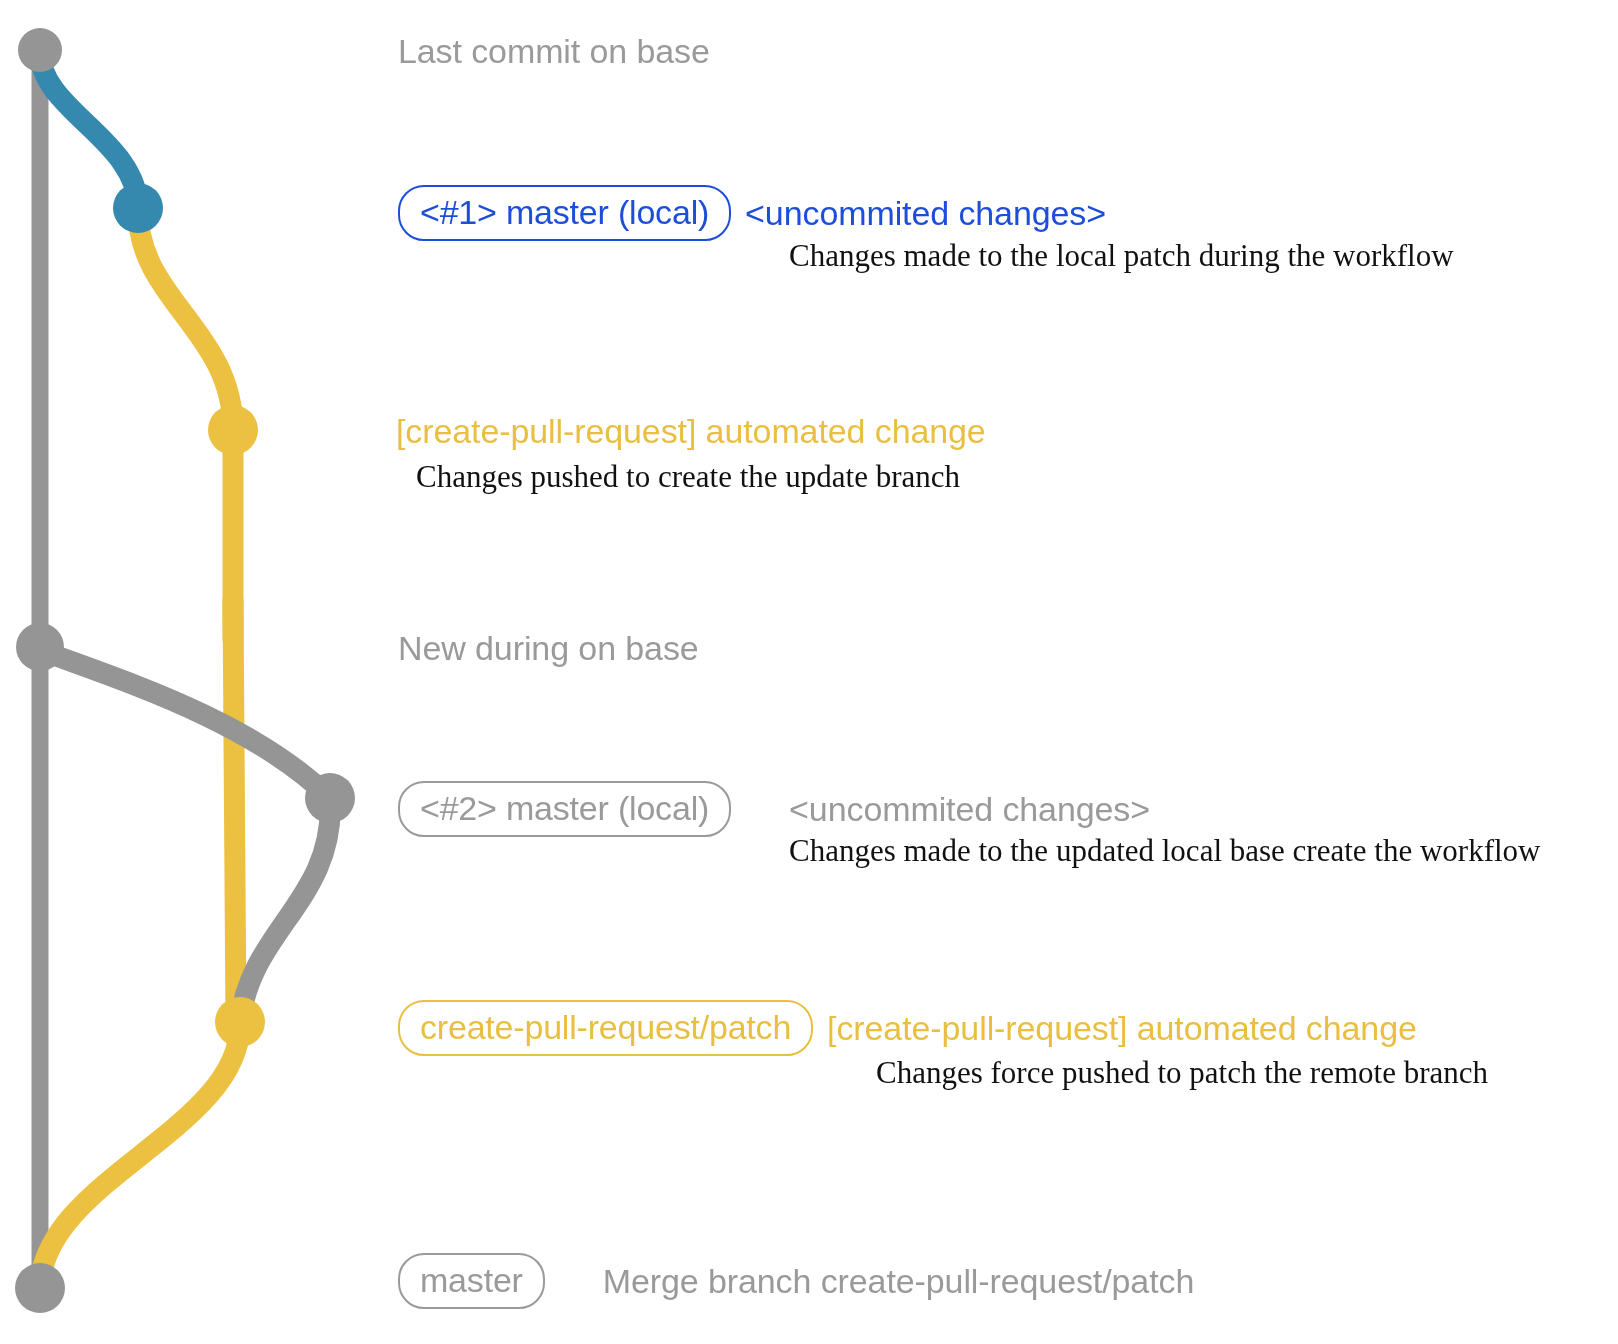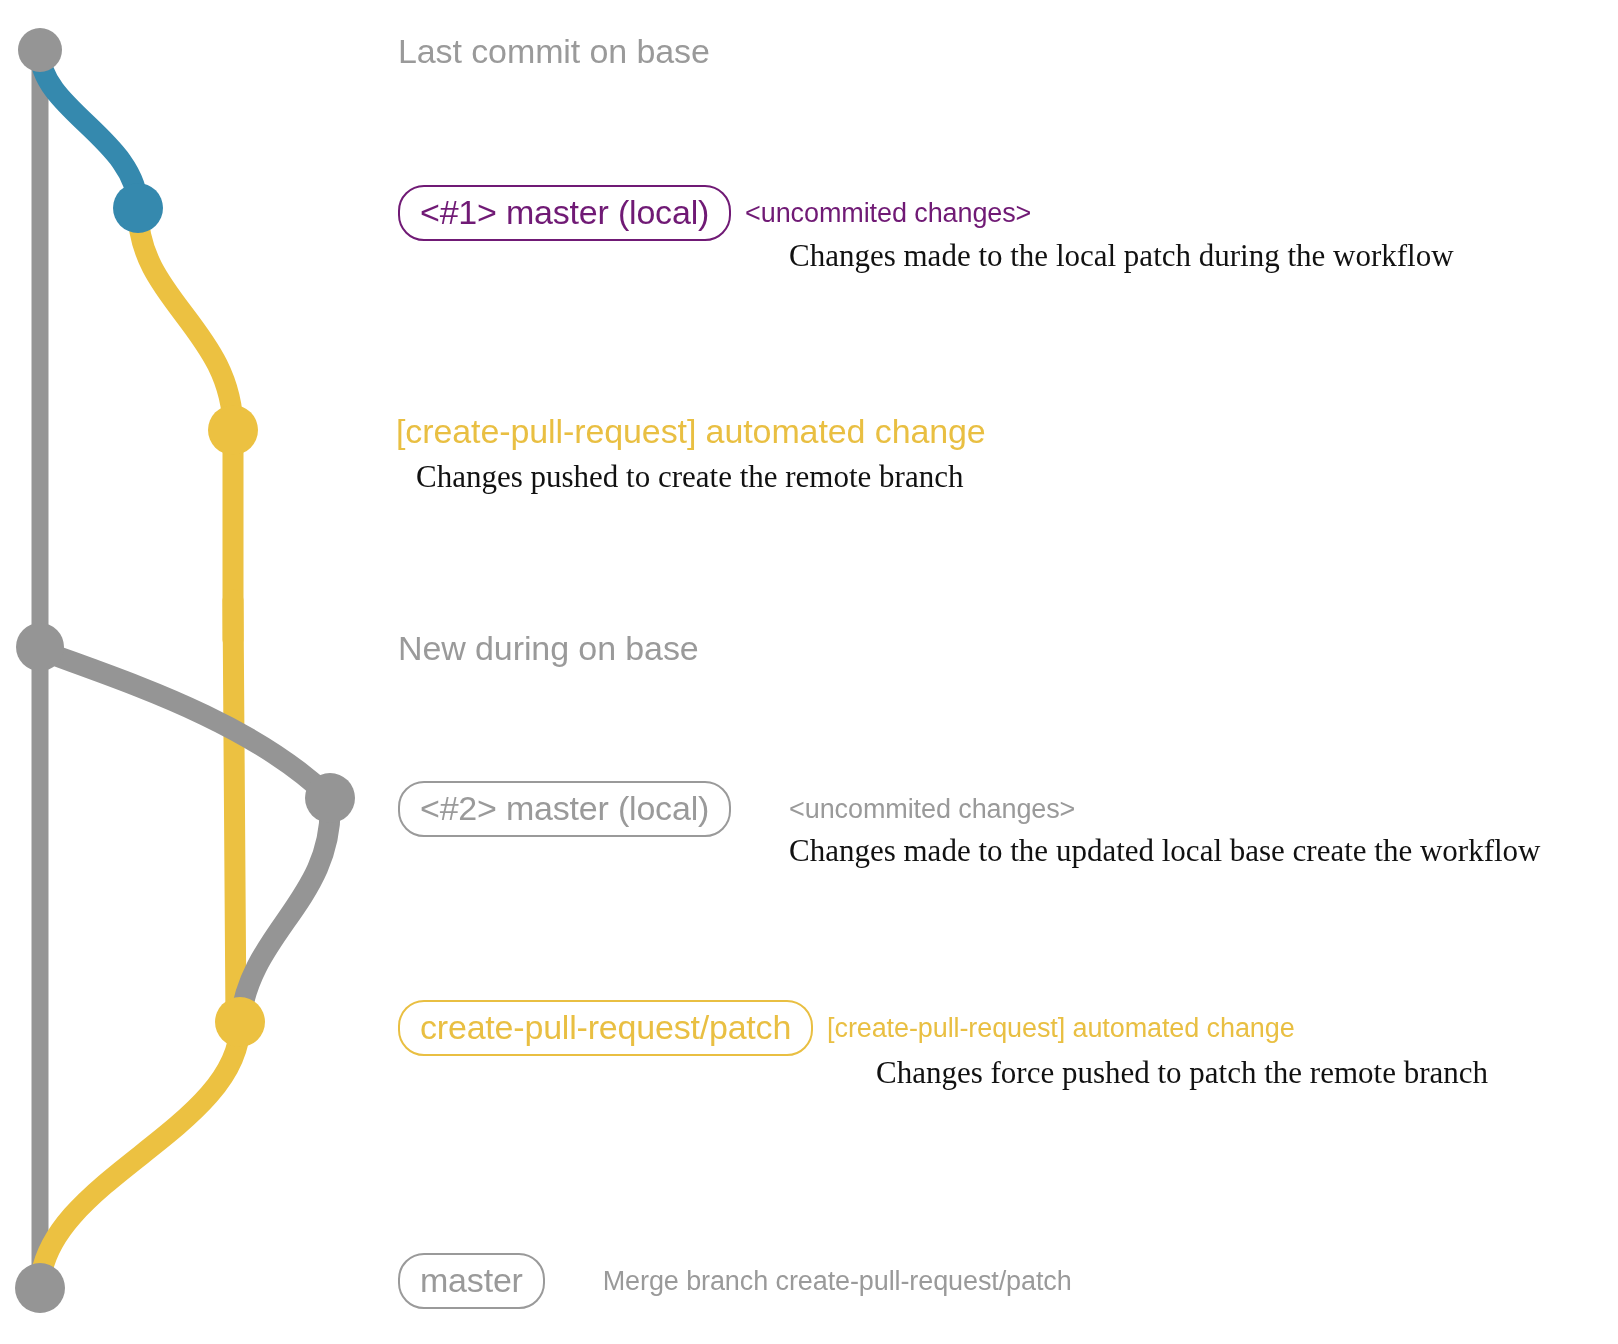--- a/index.html
+++ b/index.html
@@ -60,26 +60,26 @@
     border-radius: 26px;
     padding: 6px 20px 8px 20px;
     font-family: "Liberation Sans", sans-serif;
     font-size: 34px;
     line-height: 38px;
     letter-spacing: -0.2px;
     background: #ffffff;
   }
   .subject {
     font-family: "Liberation Sans", sans-serif;
-    font-size: 27px;
+    font-size: 34px;
     line-height: 38px;
     letter-spacing: -0.1px;
     margin-left: 14px;
   }
-  .row-blue   { color: #701a75; justify-content: center; }
+  .row-blue   { color: #1d4ed8; justify-content: center; }
   .row-gray   { color: #9a9a9a; gap: 44px; }
   .row-yellow { color: #e9bf42; align-items: center; }
 
   
   .note {
     position: absolute;
     font-family: "Liberation Serif", "DejaVu Serif", serif;
     font-size: 31px;
     line-height: 36px;
     color: #111111;
@@ -118,21 +118,21 @@
 
   <div class="caption gray" style="left:398px; top:31px;">Last commit on base</div>
 
   <div class="commit-row row-blue" style="left:398px; top:185px;">
     <span class="ref-pill">&lt;#1&gt; master (local)</span>
     <span class="subject">&lt;uncommited changes&gt;</span>
   </div>
   <div class="note" style="left:789px; top:238px;">Changes made to the local patch during the workflow</div>
 
   <div class="caption yellow" style="left:396px; top:411px;">[create-pull-request] automated change</div>
-  <div class="note" style="left:416px; top:459px;">Changes pushed to create the remote branch</div>
+  <div class="note" style="left:416px; top:459px;">Changes pushed to create the update branch</div>
 
   <div class="caption gray" style="left:398px; top:628px;">New during on base</div>
 
   <div class="commit-row row-gray" style="left:398px; top:781px;">
     <span class="ref-pill">&lt;#2&gt; master (local)</span>
     <span class="subject">&lt;uncommited changes&gt;</span>
   </div>
   <div class="note" style="left:789px; top:833px;">Changes made to the updated local base create the workflow</div>
 
   <div class="commit-row row-yellow" style="left:398px; top:1000px;">

